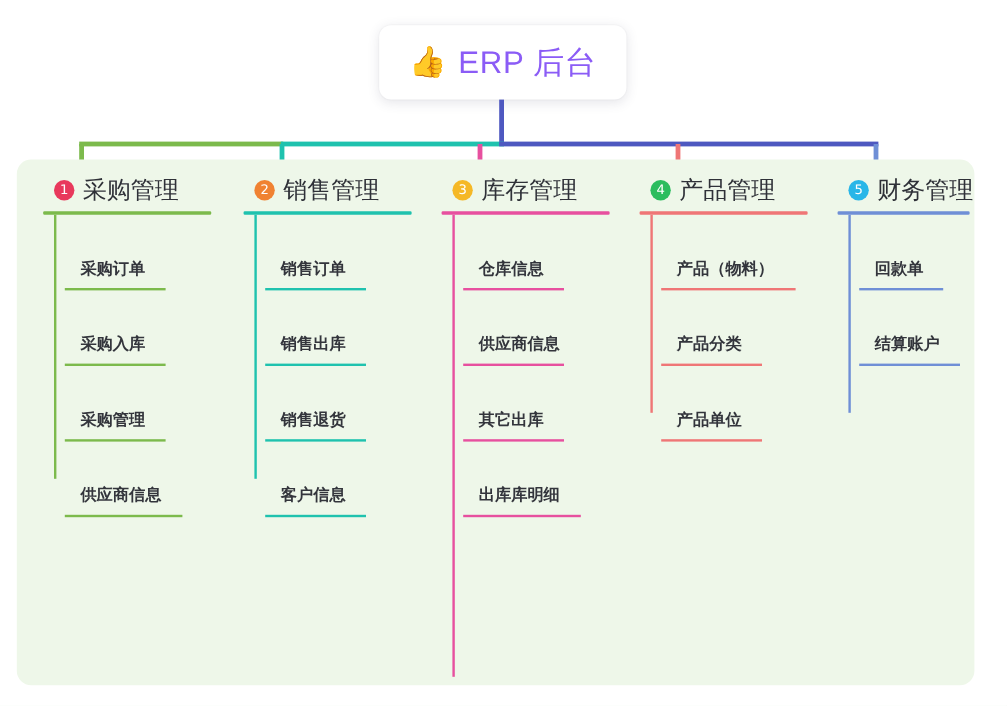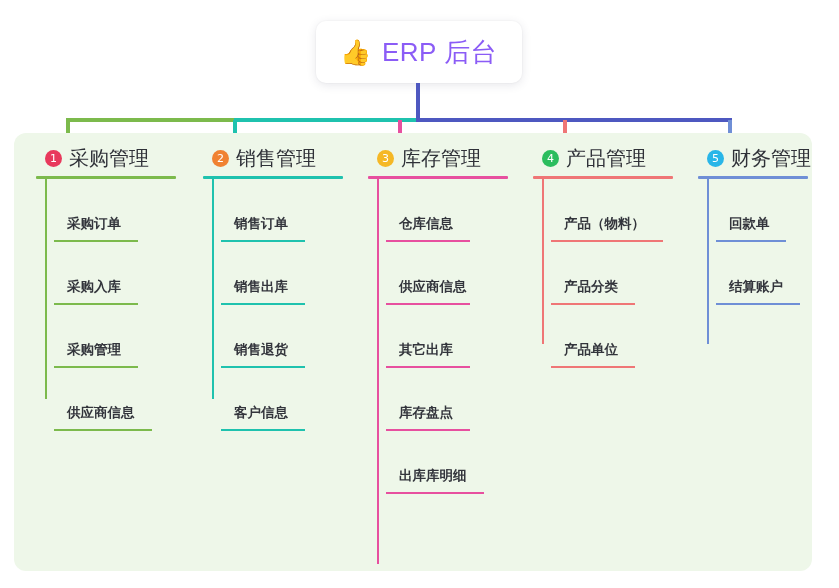--- a/index.html
+++ b/index.html
@@ -236,24 +236,20 @@
         </div>
         <div class="item">
           <span class="item-label">供应商信息</span>
           <div class="item-underline" style="background: rgb(231, 80, 159); width: 84px;"></div>
         </div>
         <div class="item">
           <span class="item-label">其它出库</span>
           <div class="item-underline" style="background: rgb(231, 80, 159); width: 84px;"></div>
         </div>
         <div class="item">
-          <span class="item-label">库存盘点</span>
-          <div class="item-underline" style="background: rgb(231, 80, 159); width: 84px;"></div>
-        </div>
-        <div class="item">
           <span class="item-label">出库库明细</span>
           <div class="item-underline" style="background: rgb(231, 80, 159); width: 98px;"></div>
         </div>
       </div>
     </div>
     <div class="column" style="left: 533px; width: 150px;">
       <div class="col-header">
         <span class="badge" style="background: rgb(43, 189, 94);">4</span>
         <span class="col-title">产品管理</span>
       </div>

